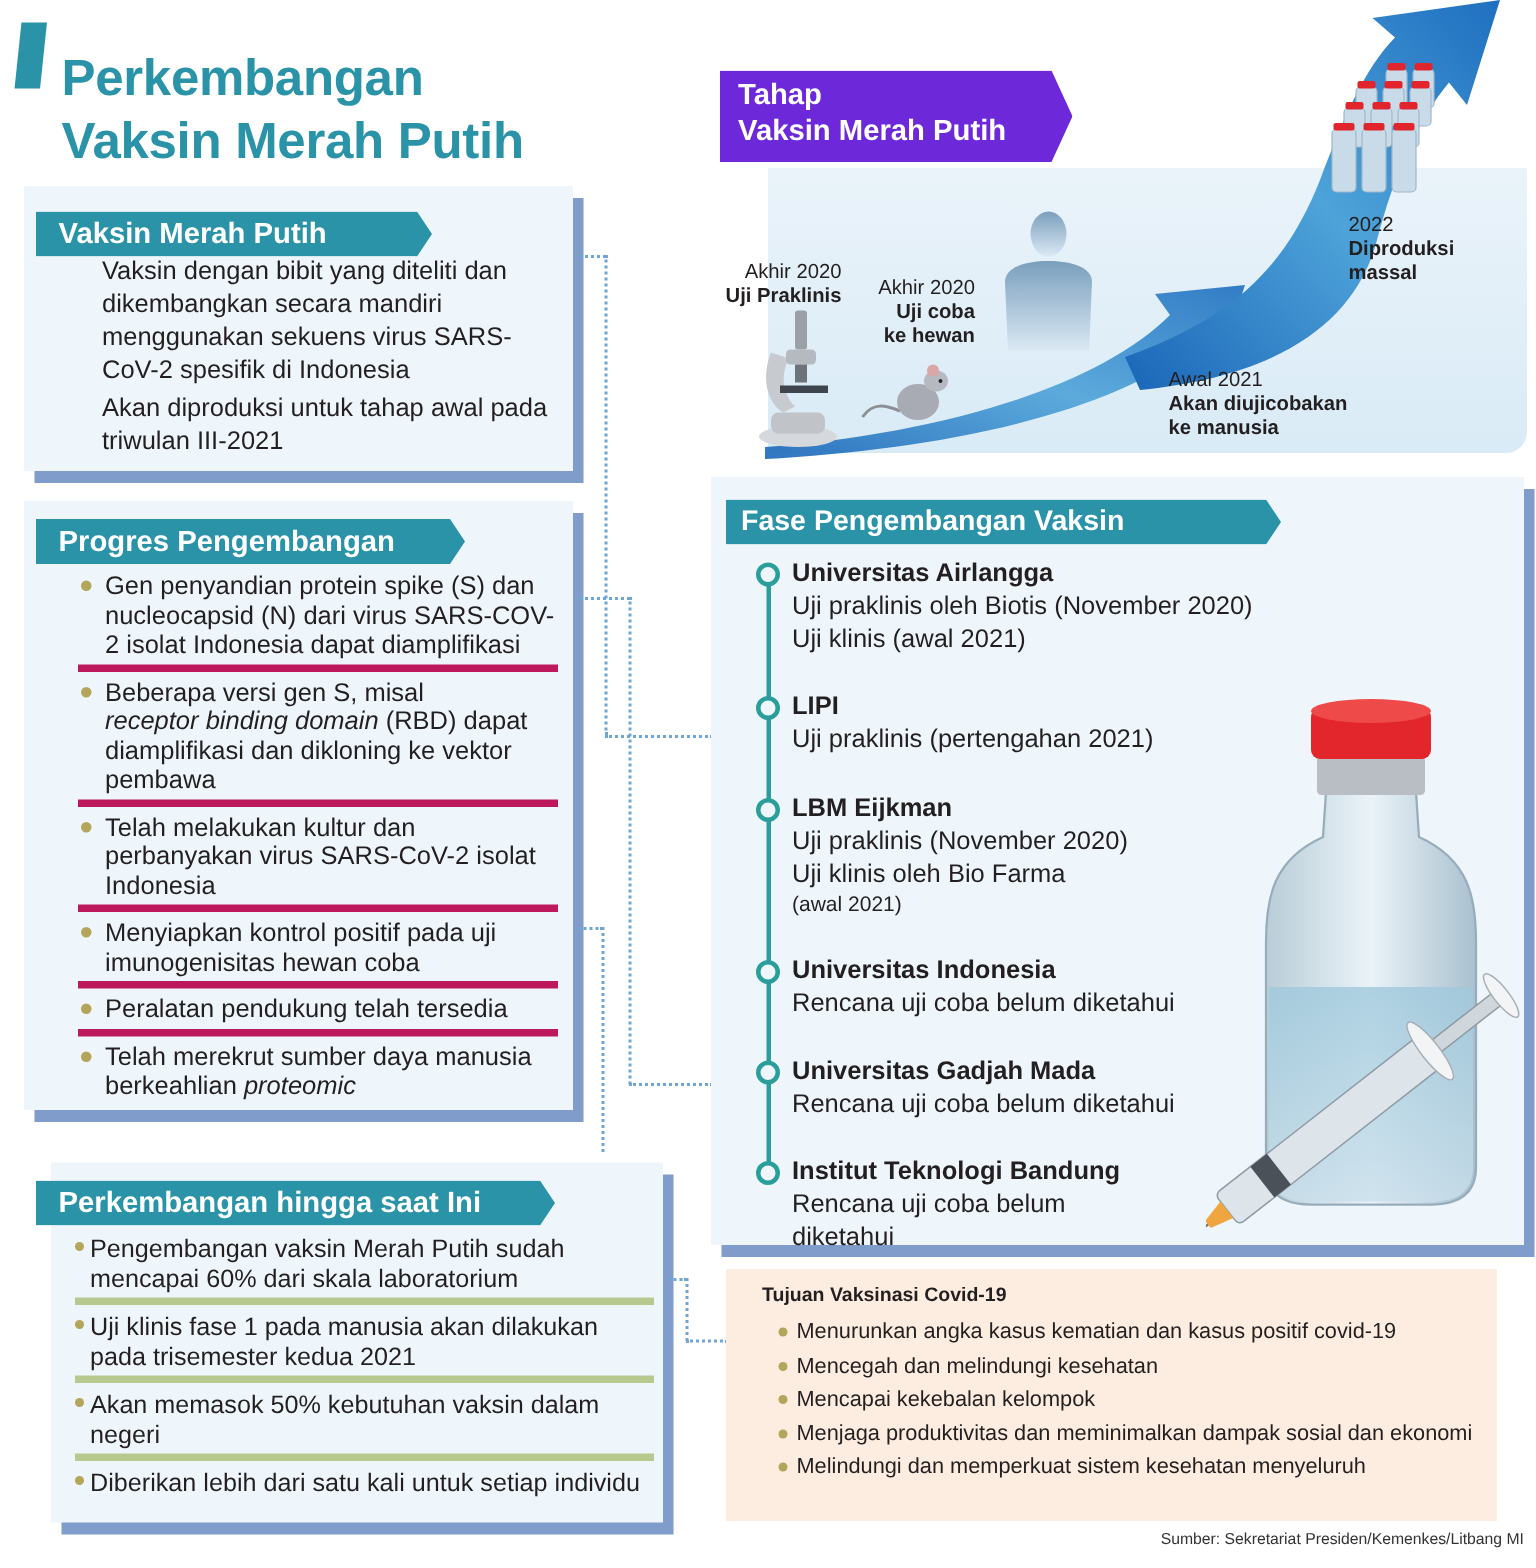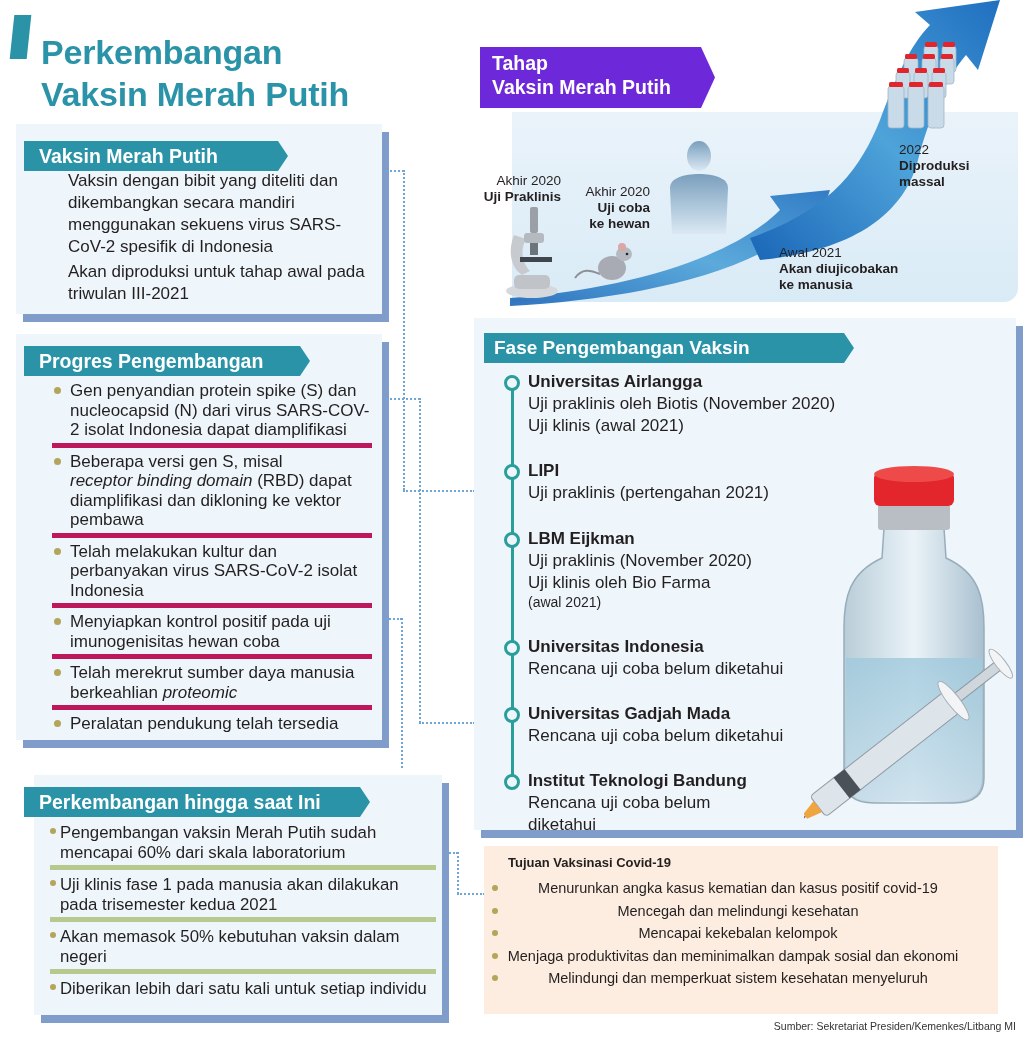--- a/index.html
+++ b/index.html
@@ -49,21 +49,21 @@
   .tl-item { position: absolute; left: 30px; }
   .tl-node { position: absolute; left: 0; top: 4px; width: 16px; height: 16px; border-radius: 50%; border: 3px solid #2a9e9b; background: #eef6fb; }
   .tl-text { position: absolute; left: 24px; top: 0; width: 360px; }
   .tl-name { font-weight: bold; font-size: 17px; line-height: 22px; }
   .tl-line { font-size: 17px; line-height: 22px; }
   .tl-small { font-size: 14px; line-height: 16px; }
 
   
   .tujuan { position: absolute; left: 484px; top: 846px; width: 514px; height: 168px; background: #fcede0; }
   .tujuan-title { position: absolute; left: 24px; top: 9px; font-weight: bold; font-size: 13px; color: #231f20; }
-  .tujuan .tlist { position: absolute; left: 8px; top: 34px; list-style: none; width: 480px; text-align: center; }
+  .tujuan .tlist { position: absolute; left: 35px; top: 34px; list-style: none; width: 480px; }
   .tujuan .tlist li { position: relative; padding-left: 12px; font-size: 14.5px; line-height: 16px; margin-bottom: 6.5px; }
   .tujuan .tlist li .dot { position: absolute; left: 0; top: 5px; width: 6px; height: 6px; border-radius: 50%; background: #b3a55a; }
 
   .source { position: absolute; right: 8px; top: 1020px; font-size: 10.5px; color: #333; }
 
   
   .dot-v { position: absolute; width: 0; border-left: 2px dotted #6fa6d6; }
   .dot-h { position: absolute; height: 0; border-top: 2px dotted #6fa6d6; }
 
   
@@ -84,22 +84,22 @@
   <p class="para" style="top:137px;">Akan diproduksi untuk tahap awal pada triwulan III-2021</p>
 </div>
 
 <div class="box" id="box2">
   <div class="box-header">Progres Pengembangan</div>
   <ul class="blist">
     <li><span class="dot"></span><span>Gen penyandian protein spike (S) dan nucleocapsid (N) dari virus SARS-COV-2 isolat Indonesia dapat diamplifikasi</span></li>
     <li><span class="dot"></span><span>Beberapa versi gen S, misal </span><br><em>receptor binding domain</em><span> (RBD) dapat diamplifikasi dan dikloning ke vektor pembawa</span></li>
     <li><span class="dot"></span><span>Telah melakukan kultur dan perbanyakan virus SARS-CoV-2 isolat Indonesia</span></li>
     <li><span class="dot"></span><span>Menyiapkan kontrol positif pada uji imunogenisitas hewan coba</span></li>
+    <li><span class="dot"></span><span>Peralatan pendukung telah tersedia</span></li>
     <li><span class="dot"></span><span>Telah merekrut sumber daya manusia berkeahlian </span><em>proteomic</em></li>
-    <li><span class="dot"></span><span>Peralatan pendukung telah tersedia</span></li>
   </ul>
 </div>
 
 <div class="box" id="box3">
   <div class="box-header">Perkembangan hingga saat Ini</div>
   <ul class="blist">
     <li><span class="dot"></span><span>Pengembangan vaksin Merah Putih sudah mencapai 60% dari skala laboratorium</span></li>
     <li><span class="dot"></span><span>Uji klinis fase 1 pada manusia akan dilakukan pada trisemester kedua 2021</span></li>
     <li><span class="dot"></span><span>Akan memasok 50% kebutuhan vaksin dalam negeri</span></li>
     <li><span class="dot"></span><span>Diberikan lebih dari satu kali untuk setiap individu</span></li>

